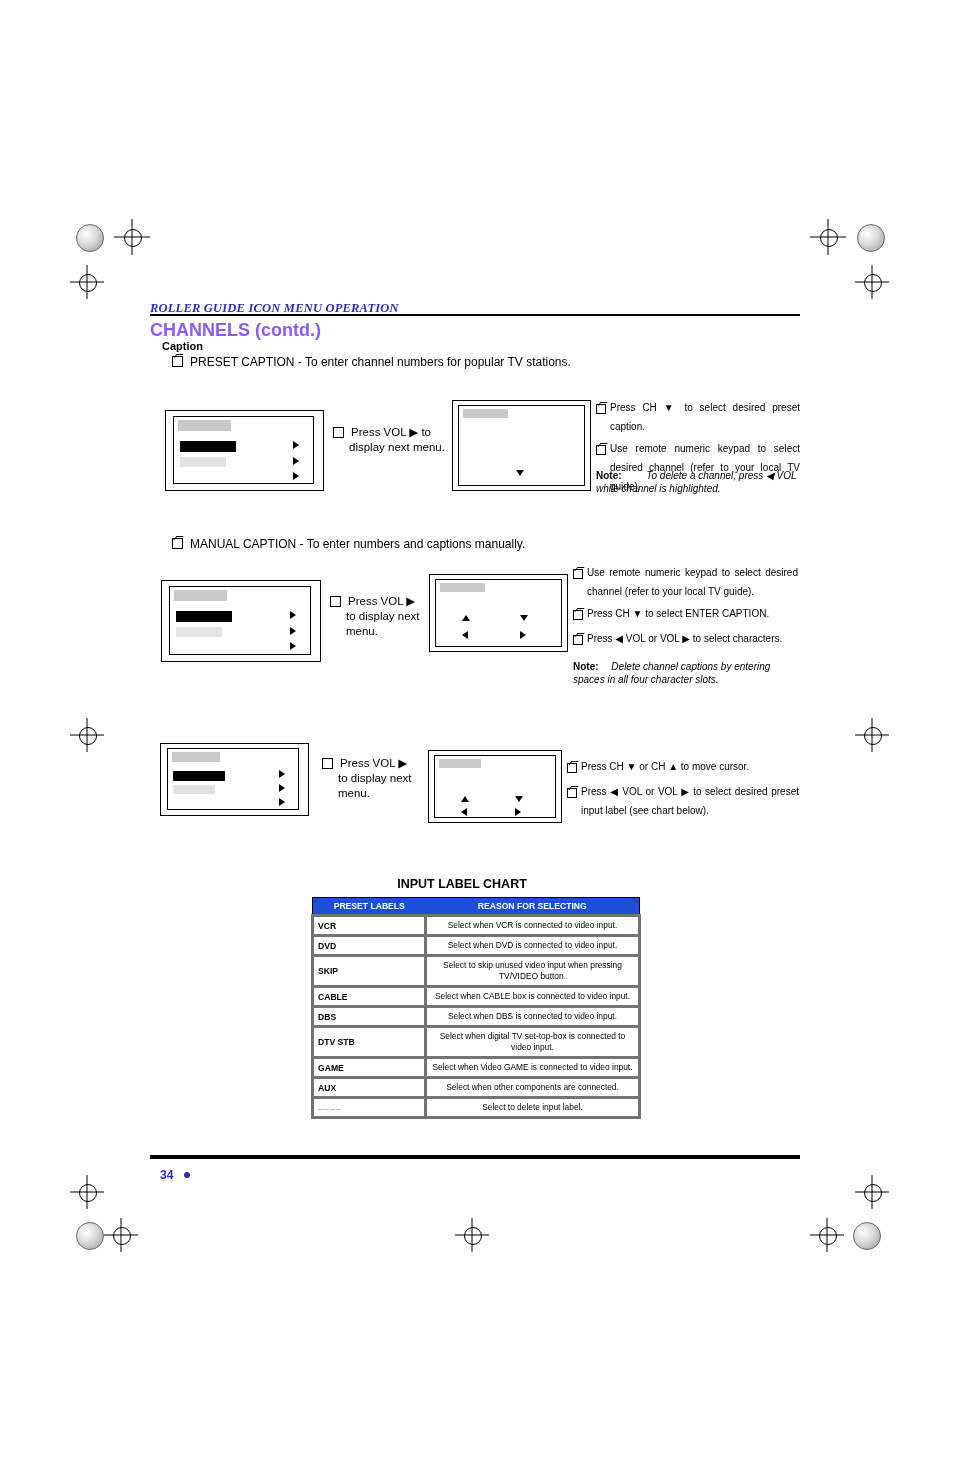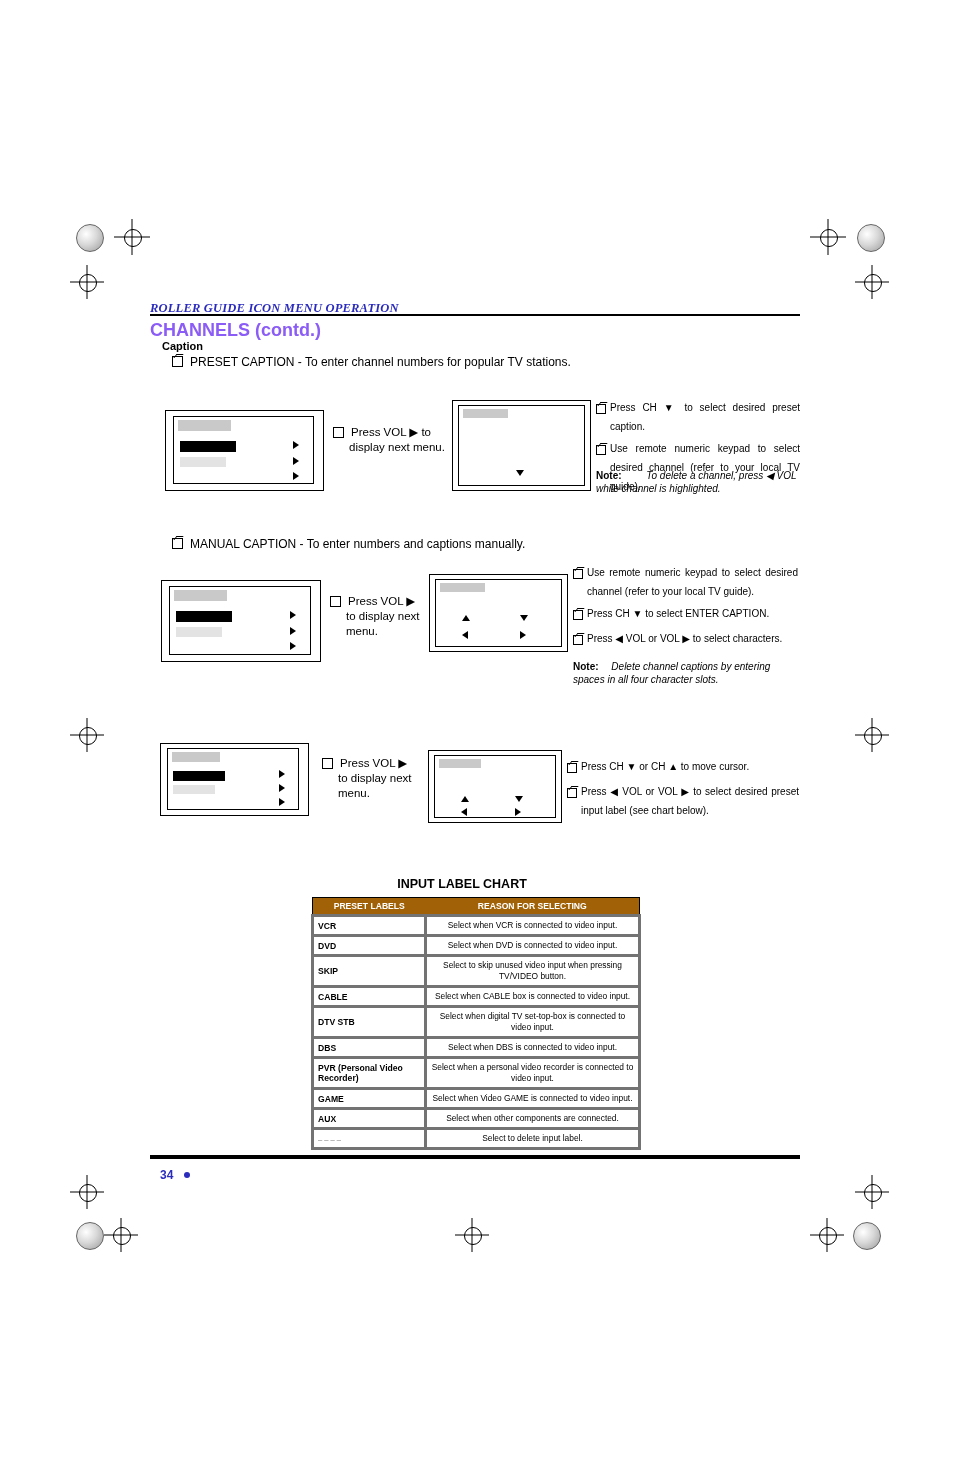--- a/index.html
+++ b/index.html
@@ -50,21 +50,21 @@
   .stepwrap .row{display:flex;align-items:flex-start;margin-bottom:3px;}
   .stepwrap .mk{flex:0 0 14px;padding-top:3px;}
   .stepwrap .mk i{display:inline-block;width:8px;height:8px;border:1.1px solid #000;position:relative;font-style:normal;}
   .stepwrap .mk i:after{content:"";position:absolute;left:1.5px;top:-3px;width:5.5px;height:3px;border-left:1.1px solid #000;border-top:1.1px solid #000;transform:skewX(-40deg);}
   .stepwrap .bd{flex:1;text-align:justify;}
 
   
   .chart-title{position:absolute;left:0;top:877px;width:924px;text-align:center;font-weight:bold;font-size:12.5px;}
   table.ilc{position:absolute;left:311px;top:897px;width:330px;border-collapse:collapse;
       border:1.6px solid #000;font-size:8.6px;}
-  table.ilc th{background:#a16207;color:#fff;font-weight:bold;padding:3px 2px;font-size:8.6px;text-align:center;}
+  table.ilc th{background:#1d4ed8;color:#fff;font-weight:bold;padding:3px 2px;font-size:8.6px;text-align:center;}
   table.ilc td{border:3px solid #737373;padding:3px 4px;vertical-align:middle;}
   table.ilc td.lab{width:102px;font-weight:bold;font-size:8.6px;}
   table.ilc td.rsn{text-align:center;font-size:8.4px;line-height:11px;}
   table.ilc tr.lastrow td{border-top:1px solid #000;}
 
   
   .foot-rule{position:absolute;left:150px;top:1155px;width:650px;height:4px;background:#000;}
   .pgno{position:absolute;left:160px;top:1168px;font-weight:bold;color:#2b2bbd;font-size:12px;}
   .pgdot{position:absolute;left:184px;top:1172px;width:6px;height:6px;border-radius:50%;background:#2b2bbd;}
 </style>
@@ -267,30 +267,26 @@
       </tr>
       <tr>
         <td class="lab">SKIP</td>
         <td class="rsn">Select to skip unused video input when pressing TV/VIDEO button.</td>
       </tr>
       <tr>
         <td class="lab">CABLE</td>
         <td class="rsn">Select when CABLE box is connected to video input.</td>
       </tr>
       <tr>
+        <td class="lab">DBS</td>
+        <td class="rsn">Select when DBS is connected to video input.</td>
+      </tr>
+      <tr>
         <td class="lab">DTV STB</td>
         <td class="rsn">Select when digital TV set-top-box is connected to video input.</td>
-      </tr>
-      <tr>
-        <td class="lab">DBS</td>
-        <td class="rsn">Select when DBS is connected to video input.</td>
-      </tr>
-      <tr>
-        <td class="lab">PVR (Personal Video Recorder)</td>
-        <td class="rsn">Select when a personal video recorder is connected to video input.</td>
       </tr>
       <tr>
         <td class="lab">GAME</td>
         <td class="rsn">Select when Video GAME is connected to video input.</td>
       </tr>
       <tr>
         <td class="lab">AUX</td>
         <td class="rsn">Select when other components are connected.</td>
       </tr>
       <tr class="lastrow">

